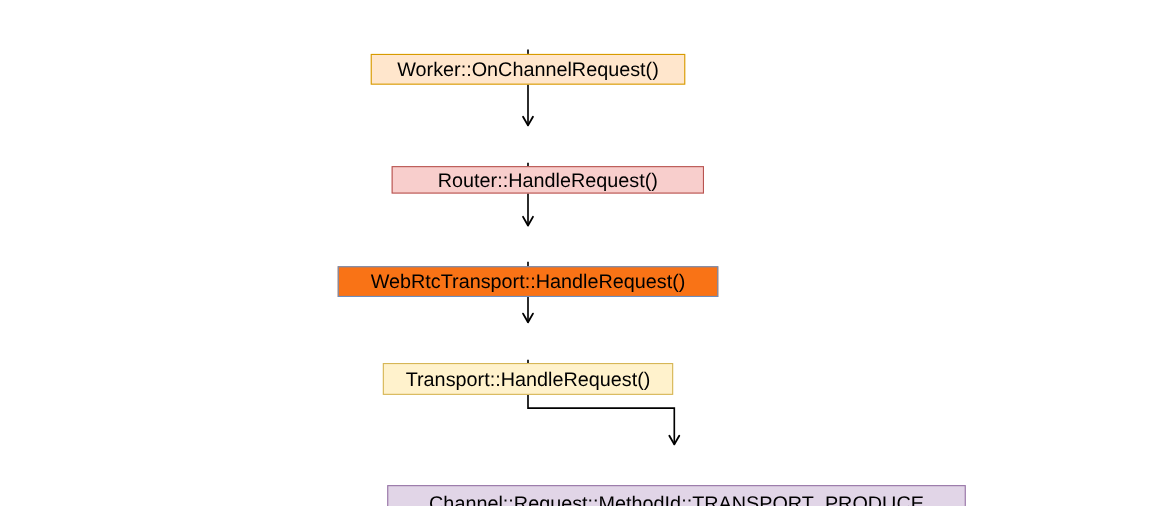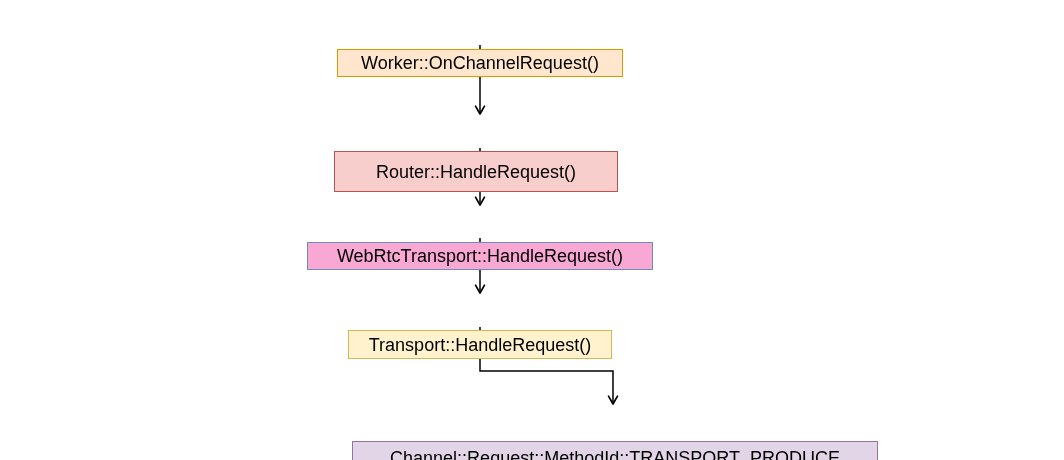--- a/index.html
+++ b/index.html
@@ -25,21 +25,21 @@
     align-items: center;
     justify-content: center;
     font-size: 18px;
     line-height: 1;
     color: #000000;
     white-space: nowrap;
     text-align: center;
     margin-top: 32px;
   }
   .n0 { left: 337px; top: 17px;  width: 286px; height: 28px; }
-  .n1 { left: 334px; top: 119px; width: 284px; height: 41px; }
+  .n1 { left: 356px; top: 119px; width: 284px; height: 25px; }
   .n2 { left: 307px; top: 210px; width: 346px; height: 28px; }
   .n3 { left: 348px; top: 298px; width: 264px; height: 29px; }
   .n4 { left: 352px; top: 409px; width: 526px; height: 33px; }
 </style>
 </head>
 <body>
 
 <div class="canvas">
 
   <svg class="edges-layer" width="1064" height="460" viewBox="0 0 1064 460" xmlns="http://www.w3.org/2000/svg">
@@ -55,21 +55,21 @@
   </svg>
 
   <div class="node n0" style="background-color: rgb(255, 230, 204); border-color: rgb(215, 155, 0);">
     <span>Worker::OnChannelRequest()</span>
   </div>
 
   <div class="node n1" style="background-color: rgb(248, 206, 204); border-color: rgb(184, 84, 80);">
     <span>Router::HandleRequest()</span>
   </div>
 
-  <div class="node n2" style="background-color: #f9a8d4; border-color: rgb(108, 142, 191);">
+  <div class="node n2" style="background-color: #f97316; border-color: rgb(108, 142, 191);">
     <span>WebRtcTransport::HandleRequest()</span>
   </div>
 
   <div class="node n3" style="background-color: rgb(255, 242, 204); border-color: rgb(214, 182, 86);">
     <span>Transport::HandleRequest()</span>
   </div>
 
   <div class="node n4" style="background-color: rgb(225, 213, 231); border-color: rgb(150, 115, 166);">
     <span>Channel::Request::MethodId::TRANSPORT_PRODUCE</span>
   </div>

